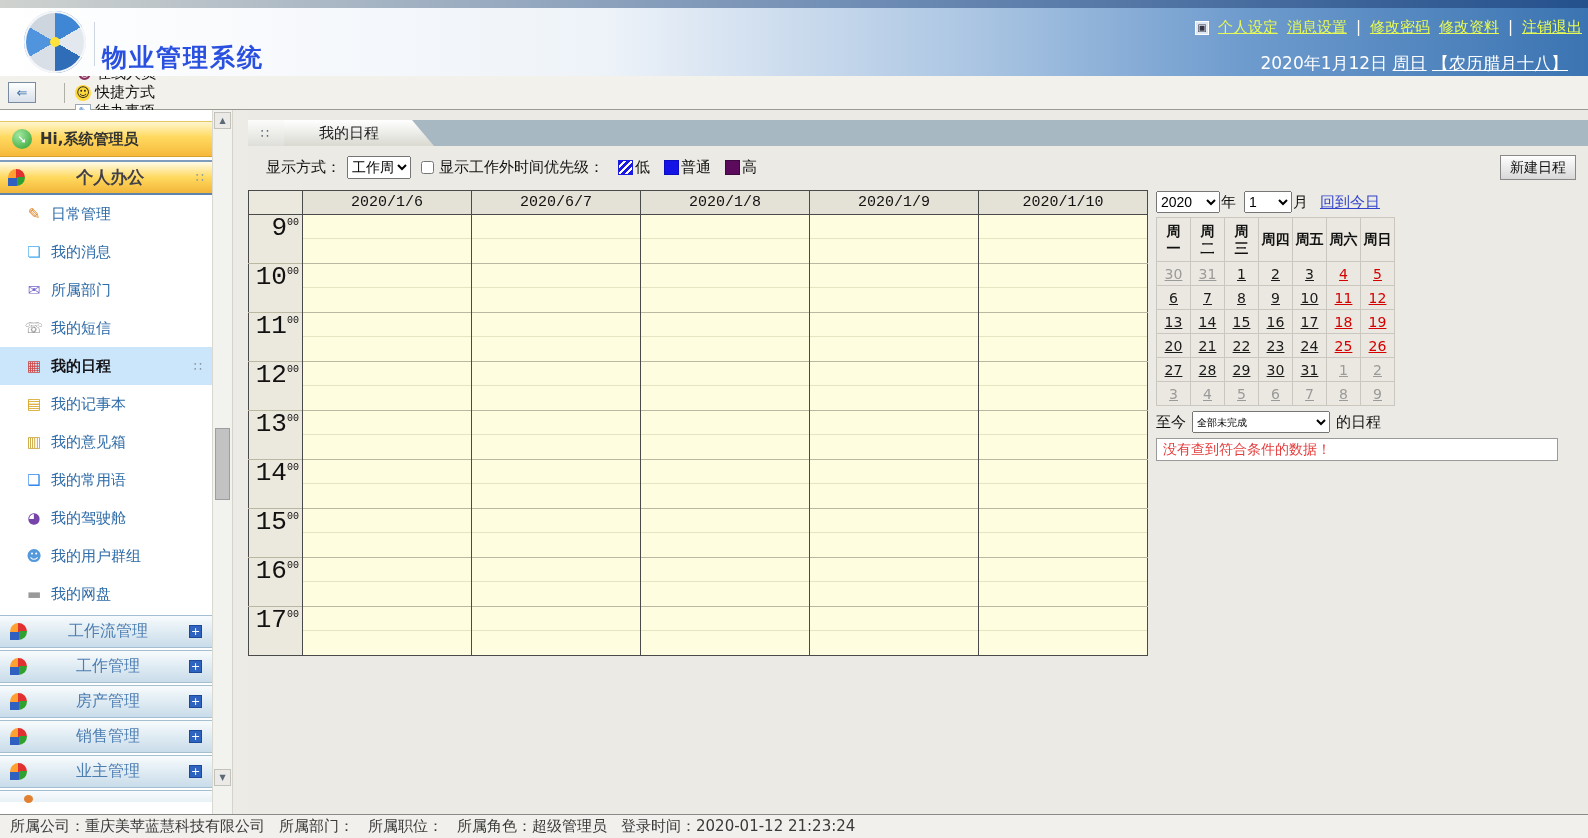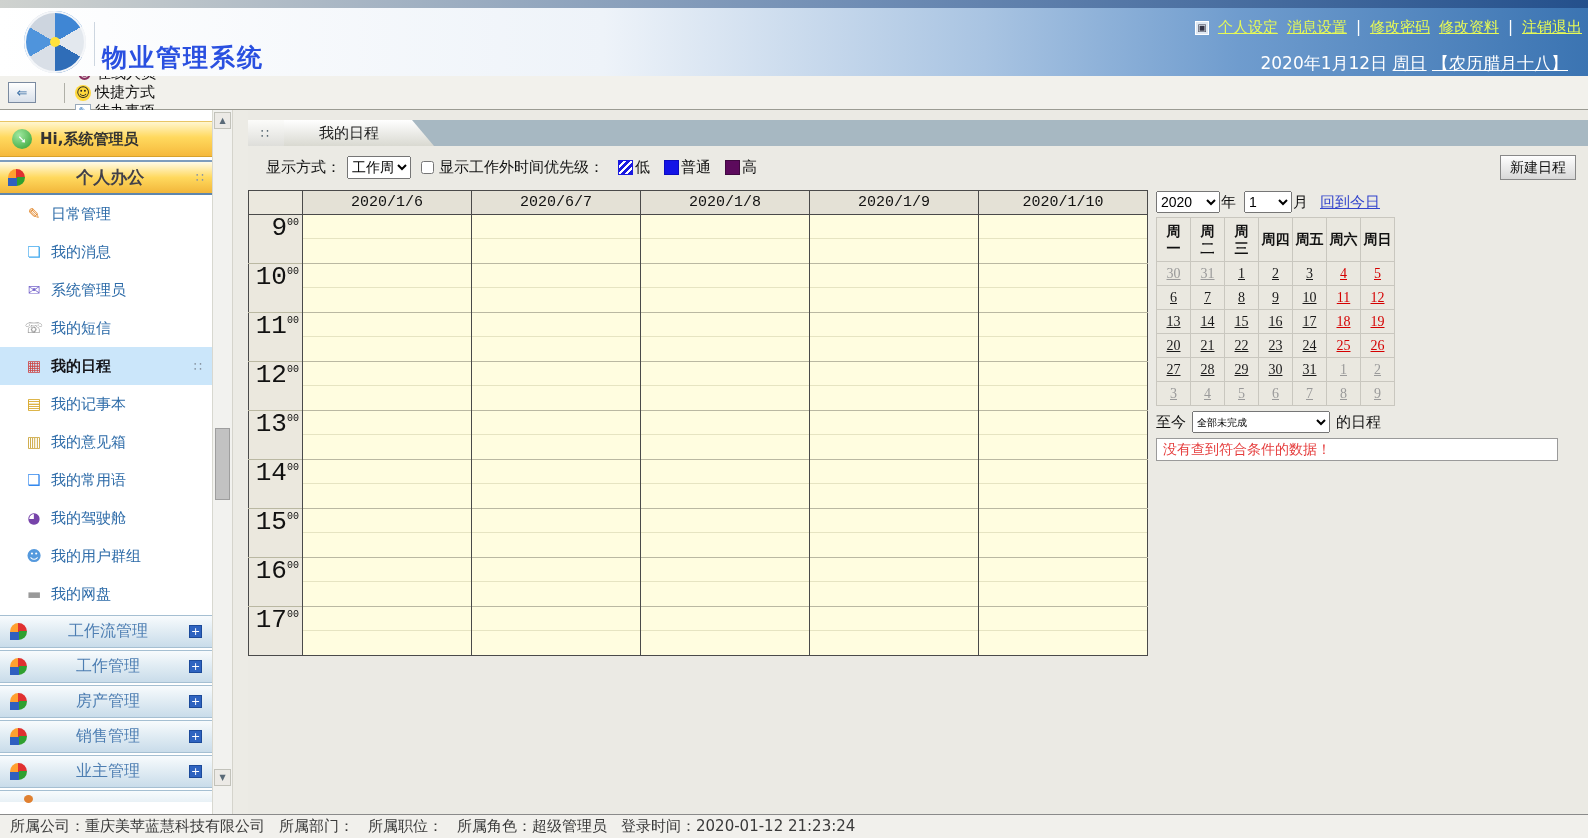--- a/index.html
+++ b/index.html
@@ -110,21 +110,21 @@
 
   .rightpanel { margin-left:8px; flex:1; position:relative; font-size:15px; color:#111; }
   .mc-controls { display:flex; align-items:center; height:24px; }
   .mc-controls select { height:22px; font-size:14px; margin-right:1px; }
   .sel-year { width:64px; } .sel-month { width:48px; margin-left:6px; }
   .mc-controls .word { margin-right:2px; }
   .mc-today { color:#3344cc; text-decoration:underline; margin-left:10px; }
   table.mc { border-collapse:collapse; margin-top:3px; background:#eae8e0; }
   .mc th { width:34px; height:44px; border:1px solid #c9c7bf; font-size:14px; font-weight:bold; color:#111;
            white-space:pre-line; line-height:1.2; text-align:center; }
-  .mc td { width:34px; height:24px; border:1px solid #c9c7bf; text-align:center; font-size:14px;font-family:Liberation Serif, serif; }
+  .mc td { width:34px; height:24px; border:1px solid #c9c7bf; text-align:center; font-size:14px; }
   .mc td span { text-decoration:underline; cursor:pointer; }
   .d-out span { color:#9a9a9a; } .d-wk span { color:#1a1a1a; } .d-we span { color:#d40000; }
   .mc-filter { display:flex; align-items:center; margin-top:5px; }
   .mc-filter select { width:138px; height:22px; font-size:10px; margin:0 6px; }
   .mc-msg { margin-top:5px; width:402px; height:23px; background:#ffffff; border:1px solid #9a9a9a;
             color:#e53c3c; font-size:14px; line-height:21px; padding-left:6px; }
 
   
   .statusbar { height:24px; border-top:1px solid #8a8a8a; background:#f1f0ec; display:flex; align-items:center;
                padding-left:10px; font-size:15px; color:#3a3a3a; white-space:nowrap; }
@@ -193,21 +193,21 @@
         <div class="sb-item">
           <span class="ico" style="color: rgb(224, 128, 32);">✎</span>
           <span class="t">日常管理</span>
         </div>
         <div class="sb-item">
           <span class="ico" style="color: rgb(68, 170, 238);">❏</span>
           <span class="t">我的消息</span>
         </div>
         <div class="sb-item">
           <span class="ico" style="color: rgb(119, 102, 204);">✉</span>
-          <span class="t">系统管理员</span>
+          <span class="t">所属部门</span>
         </div>
         <div class="sb-item">
           <span class="ico" style="color: rgb(136, 136, 136);">☏</span>
           <span class="t">我的短信</span>
         </div>
         <div class="sb-item active">
           <span class="ico" style="color: rgb(204, 68, 68);">▦</span>
           <span class="t">我的日程</span>
           <span class="handle">∷</span>
         </div>

